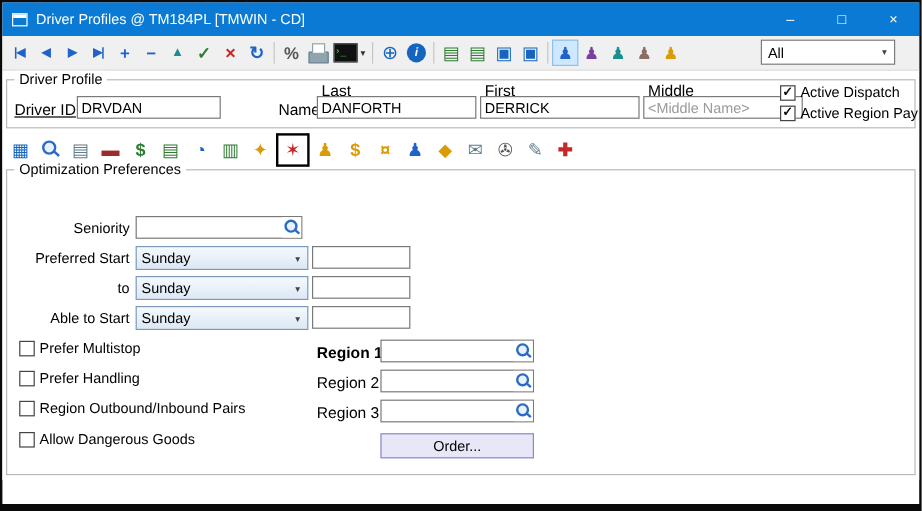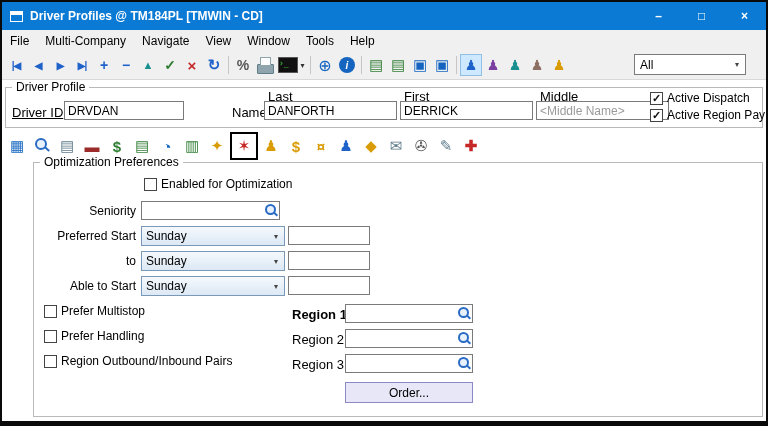--- a/index.html
+++ b/index.html
@@ -2,21 +2,21 @@
 <html><head>
 <meta charset="utf-8">
 <style>
   html,body{margin:0;padding:0;}
   body{width:768px;height:426px;background:#000;position:relative;overflow:hidden;
        font-family:"Liberation Sans",sans-serif;-webkit-font-smoothing:antialiased;}
   .window{position:absolute;left:0;top:0;width:768px;height:426px;box-sizing:border-box;
           border:2px solid #0a0a0a;border-bottom:6px solid #0a0a0a;background:#fff;}
 
   
-  .titlebar{height:28px;background:#0a7ad4;display:flex;align-items:center;padding-left:8px;color:#fff;font-weight:bold;}
+  .titlebar{height:28px;background:#0a7ad4;display:flex;align-items:center;padding-left:8px;color:#fff;}
   .app-icon{width:13px;height:11px;border:1px solid #fff;box-sizing:border-box;margin-right:7px;position:relative;flex:none;}
   .app-icon::before{content:"";position:absolute;left:0;right:0;top:0;height:3px;background:#fff;}
   .title-text{font-size:12px;flex:1;white-space:nowrap;overflow:hidden;}
   .win-controls{display:flex;height:100%;flex:none;}
   .wbtn{width:43px;height:100%;display:flex;align-items:center;justify-content:center;font-size:12px;cursor:default;}
 
   
   .menubar{height:21px;background:#f0f0f0;display:flex;align-items:center;font-size:12px;color:#000;}
   .menu-item{padding:2px 8px;cursor:default;}
 
@@ -70,21 +70,21 @@
   .cbrow{position:absolute;display:flex;align-items:center;gap:4px;font-size:12px;color:#000;white-space:nowrap;}
   .cb{width:13px;height:13px;border:1px solid #444;background:#fff;box-sizing:border-box;flex:none;
       font-size:11px;line-height:11px;text-align:center;font-weight:bold;color:#111;}
   .cb-dispatch{left:644px;top:3px;} .cb-pay{left:644px;top:20px;}
 
   
   .toolbar2{position:absolute;left:3px;top:51px;height:30px;display:flex;align-items:center;gap:1px;}
   .framed{border:2px solid #000;display:inline-flex;flex:none;}
 
   
-  .group-opt{left:3px;right:3px;top:82px;height:255px;margin-left:28px;}
+  .group-opt{left:3px;right:3px;top:82px;height:255px;}
   .cb-enabled{left:110px;top:14px;}
   .lblcol{position:absolute;left:0;width:102px;text-align:right;font-size:12px;color:#000;white-space:nowrap;}
   .lbl-seniority{top:41px;} .lbl-prefstart{top:66px;text-align:right;} .lbl-to{top:91px;} .lbl-able{top:116px;}
   .fieldwrap{position:absolute;height:19px;border:1px solid #7a7a7a;background:#fff;box-sizing:border-box;}
   .fieldwrap input{position:absolute;left:0;top:0;width:100%;height:100%;border:none;outline:none;background:transparent;
                    font-family:"Liberation Sans",sans-serif;font-size:12px;padding:0 18px 0 3px;box-sizing:border-box;color:#000;}
   .lookup{position:absolute;right:0;top:0;width:16px;height:17px;background:#fff;cursor:default;}
   .lookup::before{content:"";position:absolute;left:2px;top:2px;width:7px;height:7px;border:2px solid #2a6bc4;border-radius:50%;background:#e8f2ff;}
   .lookup::after{content:"";position:absolute;left:10px;top:11px;width:5px;height:2px;background:#2a6bc4;transform:rotate(42deg);}
   .fw-seniority{left:107px;top:38px;width:139px;}
@@ -115,29 +115,20 @@
   <div class="titlebar">
     <span class="app-icon"></span>
     <span class="title-text">Driver Profiles @ TM184PL [TMWIN - CD]</span>
     <div class="win-controls">
       <span class="wbtn">–</span>
       <span class="wbtn">□</span>
       <span class="wbtn">×</span>
     </div>
   </div>
 
-  <div class="menubar">
-    <span class="menu-item">File</span>
-    <span class="menu-item">Multi-Company</span>
-    <span class="menu-item">Navigate</span>
-    <span class="menu-item">View</span>
-    <span class="menu-item">Window</span>
-    <span class="menu-item">Tools</span>
-    <span class="menu-item">Help</span>
-  </div>
 
   <div class="toolbar">
     <span class="tbi nav c-blue">|◀</span>
     <span class="tbi nav c-blue">◀</span>
     <span class="tbi nav c-blue">▶</span>
     <span class="tbi nav c-blue">▶|</span>
     <span class="tbi b c-blue">+</span>
     <span class="tbi b c-blue">−</span>
     <span class="tbi c-teal" style="font-size:11px">▲</span>
     <span class="tbi b c-green">✓</span>
@@ -211,24 +202,20 @@
       <span class="tbi2 c-gold">◆</span>
       <span class="tbi2 c-slate">✉</span>
       <span class="tbi2 c-gray">✇</span>
       <span class="tbi2 c-slate">✎</span>
       <span class="tbi2 b c-red">✚</span>
     </div>
 
     <div class="groupbox group-opt">
       <span class="legend">Optimization Preferences</span>
 
-      <span class="cbrow cb-enabled">
-        <span class="cb"></span>
-        <span>Enabled for Optimization</span>
-      </span>
 
       <span class="lblcol lbl-seniority">Seniority</span>
       <div class="fieldwrap fw-seniority">
         <input value="" style="">
         <span class="lookup"></span>
       </div>
 
       <span class="lblcol lbl-prefstart">Preferred Start</span>
       <div class="combo combo-prefstart">
         <span class="combo-text">Sunday</span>
@@ -255,20 +242,24 @@
         <span>Prefer Multistop</span>
       </span>
       <span class="cbrow cb-handling">
         <span class="cb"></span>
         <span>Prefer Handling</span>
       </span>
       <span class="cbrow cb-pairs">
         <span class="cb"></span>
         <span>Region Outbound/Inbound Pairs</span>
       </span>
+      <span class="cbrow cb-dangerous">
+        <span class="cb"></span>
+        <span>Allow Dangerous Goods</span>
+      </span>
 
       <span class="lbl lbl-region1">Region 1</span>
       <div class="fieldwrap fw-region1">
         <input value="" style="">
         <span class="lookup"></span>
       </div>
       <span class="lbl lbl-region2">Region 2</span>
       <div class="fieldwrap fw-region2">
         <input value="" style="">
         <span class="lookup"></span>

